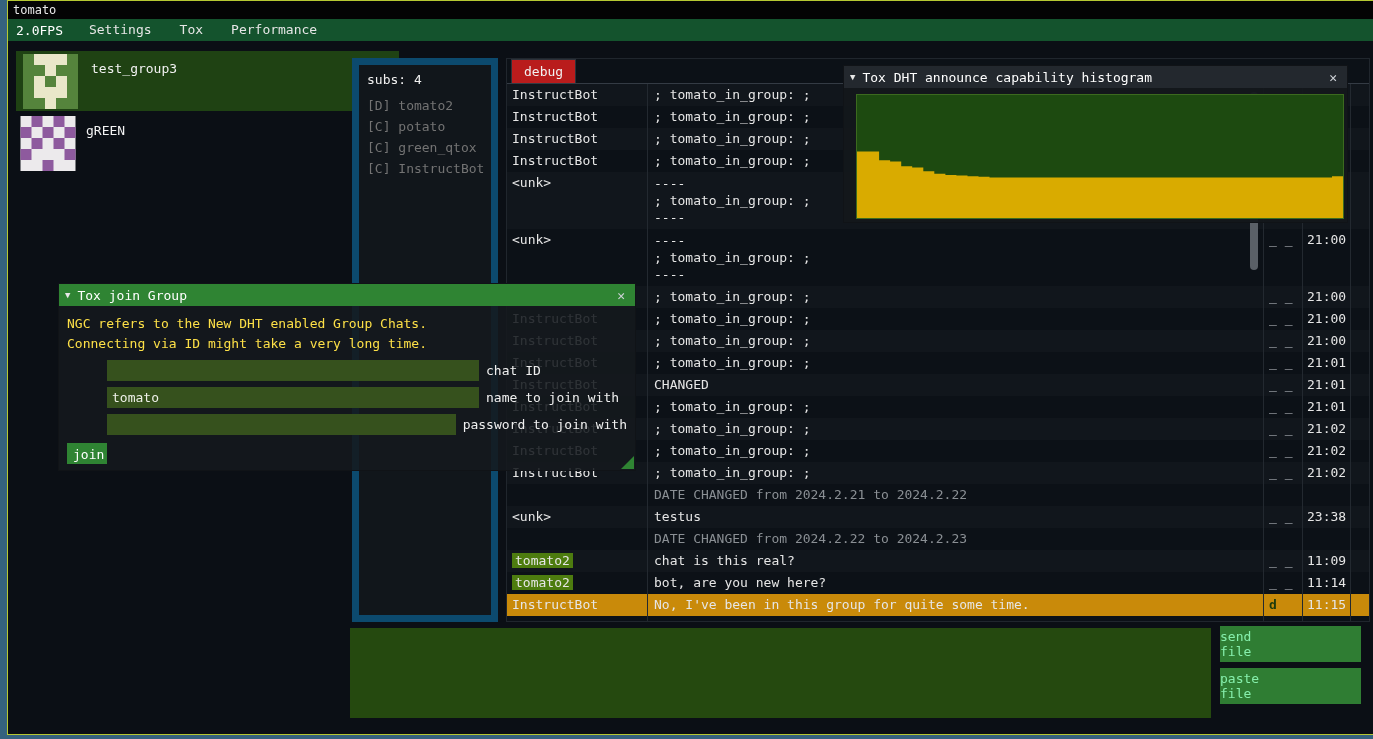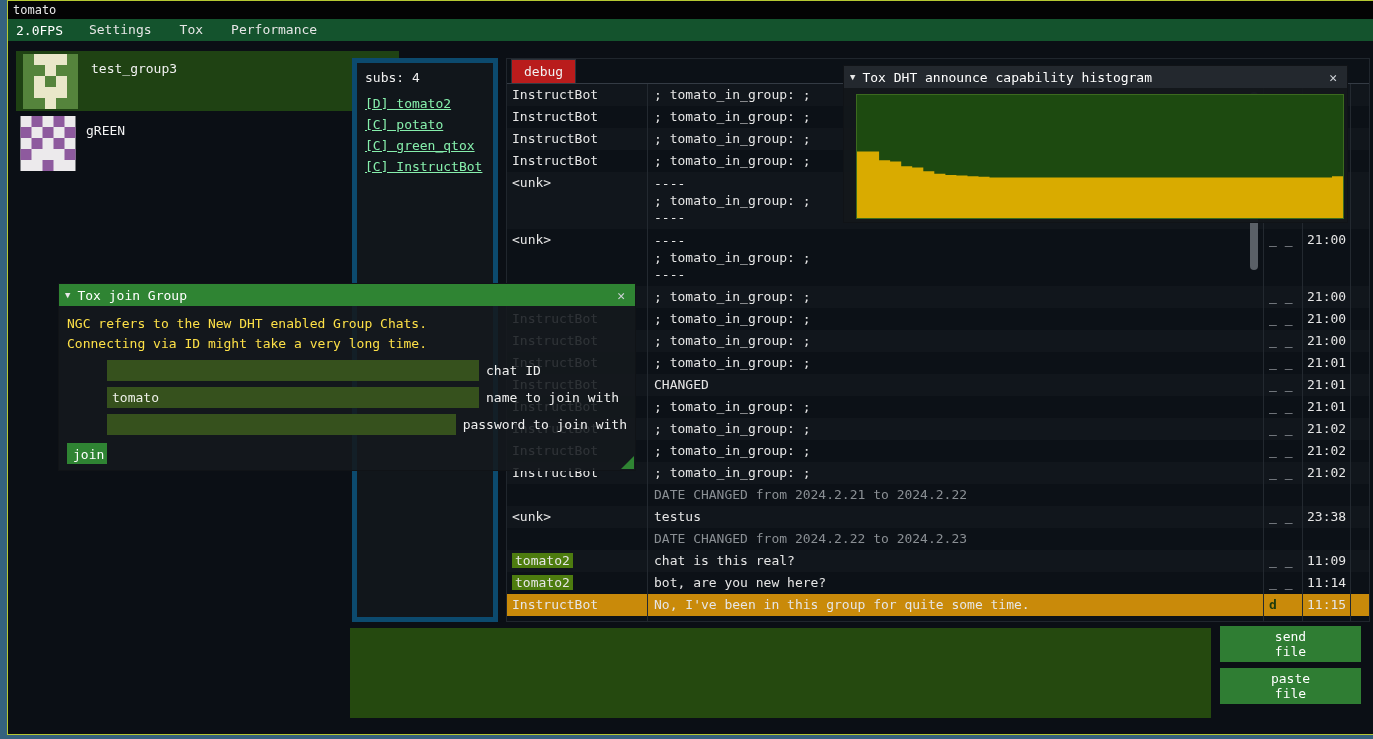--- a/index.html
+++ b/index.html
@@ -18,23 +18,23 @@
     display:flex;align-items:center;}
   .fps{padding:0 12px 0 8px;color:#ffffff;}
   .menu-item{padding:0 14px;height:22px;line-height:22px;cursor:default;}
   
   .grouprow{position:absolute;left:8px;width:383px;height:60px;display:flex;align-items:flex-start;}
   .grouprow.sel{background:#1f4213;}
   .avatar{margin:3px 0 0 4px;width:61px;height:55px;image-rendering:pixelated;}
   .grouplabel{margin:10px 0 0 10px;color:#f2f2f2;}
   
   .members{position:absolute;left:344px;top:57px;width:146px;height:564px;
-    background:#11161b;border:5px solid #0c4a6e;box-sizing:border-box;}
+    background:#11161b;border:7px solid #0c4a6e;box-sizing:border-box;}
   .members .hdr{padding:7px 0 8px 8px;color:#f0f0f0;}
-  .member-item{padding:1px 0 1px 8px;line-height:19px;color:#86efac;white-space:pre;text-decoration:underline;}
+  .member-item{padding:1px 0 1px 8px;line-height:19px;color:#737373;white-space:pre;}
   
   .chat{position:absolute;left:498px;top:57px;width:864px;height:564px;
     border:1px solid #20262d;box-sizing:border-box;background:#0c1117;}
   .tab{position:absolute;left:4px;top:0;height:24px;padding:0 12px;line-height:24px;
     background:#b91c1c;border:1px solid #2c323a;border-bottom:none;color:#f2f2f2;}
   .tabline{position:absolute;left:0;top:24px;right:0;height:1px;background:#343b44;}
   .rows{position:absolute;left:0;top:25px;right:0;bottom:0;overflow:hidden;}
   .crow{display:flex;min-height:22px;line-height:16px;}
   .crow:nth-child(odd){background:rgba(255,255,255,0.022);}
   .c-name{width:140px;box-sizing:border-box;padding:3px 0 3px 5px;white-space:pre;overflow:hidden;}
@@ -46,22 +46,22 @@
   .crow.hl{background:#c98a0a;}
   .crow.hl .c-flags{color:#1d3a0c;font-weight:bold;}
   .chip{background:#4d7c0f;padding:0 3px;}
   .colline{position:absolute;top:25px;bottom:0;width:1px;background:#232930;}
   .vscroll{position:absolute;left:743px;top:33px;width:8px;height:178px;background:#5a6067;
     border-radius:4px;z-index:5;}
   
   .msginput{position:absolute;left:342px;top:627px;width:861px;height:90px;background:#25490f;
     border:none;resize:none;outline:none;color:#e6e6e6;font-family:"DejaVu Sans Mono",monospace;
     font-size:13px;box-sizing:border-box;padding:4px 6px;}
-  .filebtn{position:absolute;left:1212px;width:141px;height:36px;background:#2f7d33;color:#ffffff;
-    display:flex;flex-direction:column;align-items:center;justify-content:center;line-height:15px;
+  .filebtn{position:absolute;left:1212px;width:141px;height:36px;background:#2f7d33;color:#86efac;
+    display:flex;flex-direction:column;justify-content:center;line-height:15px;
     cursor:default;}
   
   .fwin{position:absolute;box-sizing:border-box;}
   .wtitle{height:22px;display:flex;align-items:center;padding:0 6px;color:#ffffff;}
   .warrow{font-size:9px;margin-right:7px;color:#e8e8e8;}
   .wclose{margin-left:auto;color:#cfd3d8;padding:0 4px;cursor:default;}
   .joinwin{left:50px;top:282px;width:578px;height:188px;background:rgba(21,25,30,0.88);
     z-index:30;border:1px solid #101317;}
   .joinwin .wtitle{background:#2f8433;}
   .join-body{position:relative;padding:8px 8px 0 8px;}

